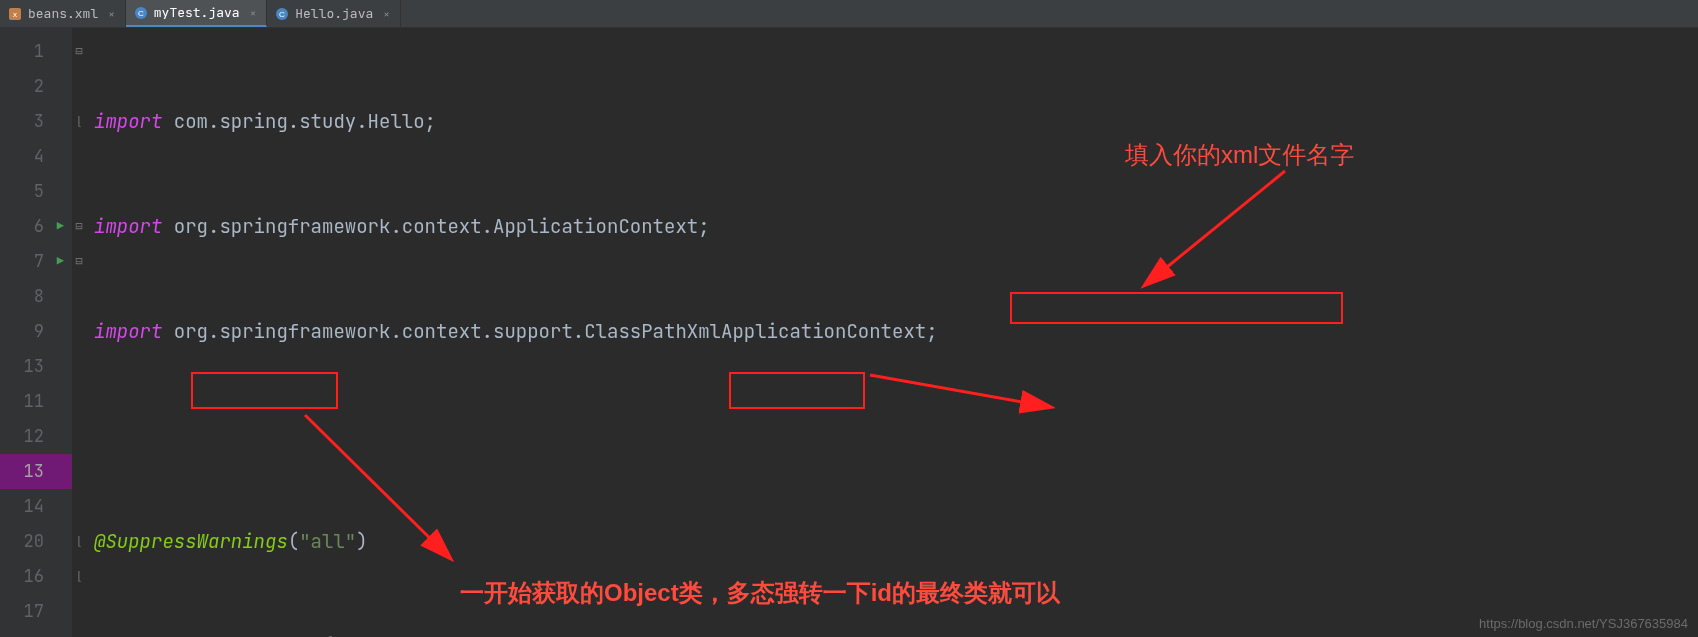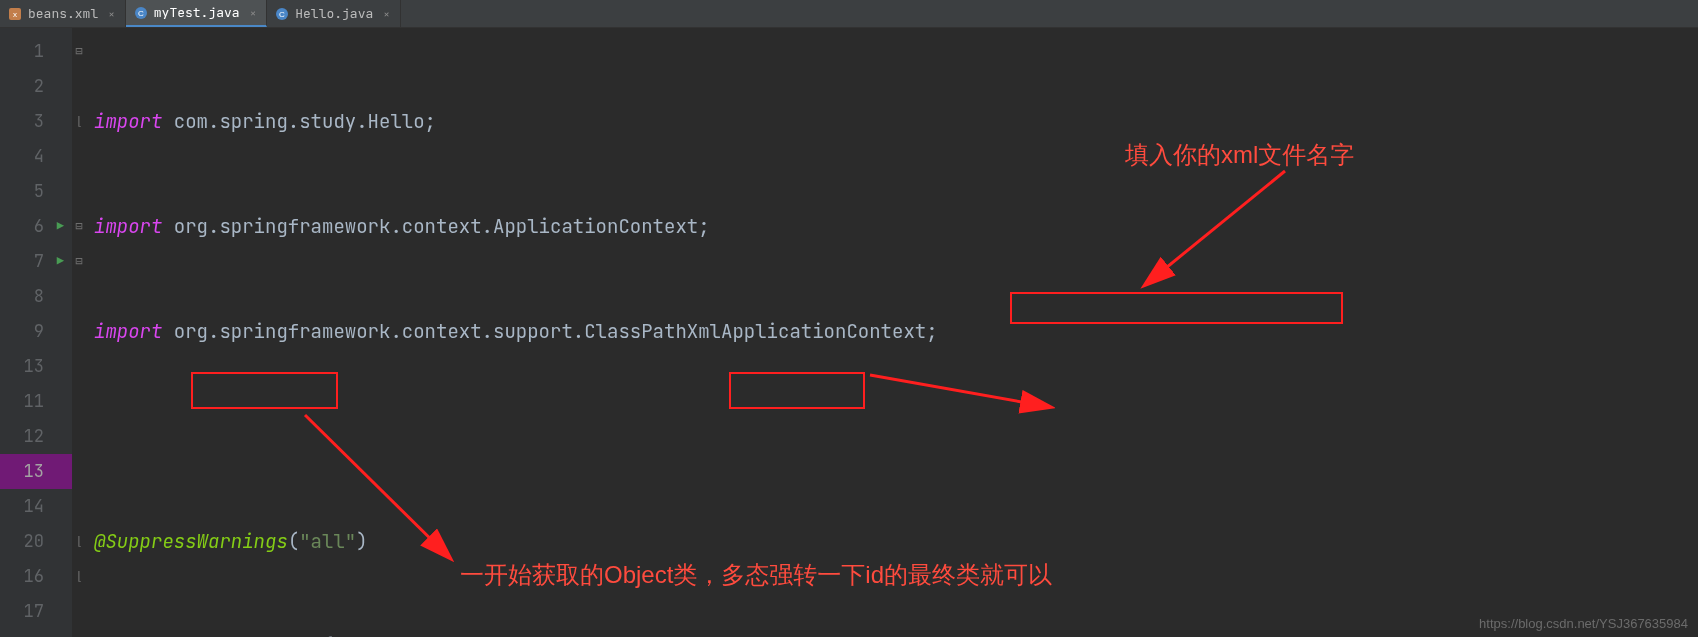--- a/index.html
+++ b/index.html
@@ -247,15 +247,15 @@
       <marker id="ah3" markerWidth="12" markerHeight="12" refX="10" refY="4" orient="auto">
         <path d="M0,0 L12,4 L0,8 Z" fill="#ff1f1f"></path>
       </marker>
     </defs>
   <line x1="5" y1="5" x2="150" y2="148" stroke="#ff1f1f" stroke-width="3" marker-end="url(#ah3)"></line>
 </svg>
 
 <div class="anno-text" style="left:1113px; top:138px;margin-left:12px;">填入你的xml文件名字</div>
 <div class="anno-text" style="left:1060px; top:380px;">
 </div>
-<div class="anno-text" style="left:460px; top:558px;">一开始获取的Object类，多态强转一下id的最终类就可以</div>
+<div class="anno-text" style="left:460px; top:576px;font-weight:bold;">一开始获取的Object类，多态强转一下id的最终类就可以</div>
 
 <div class="watermark">https://blog.csdn.net/YSJ367635984</div>
 
 </body></html>

